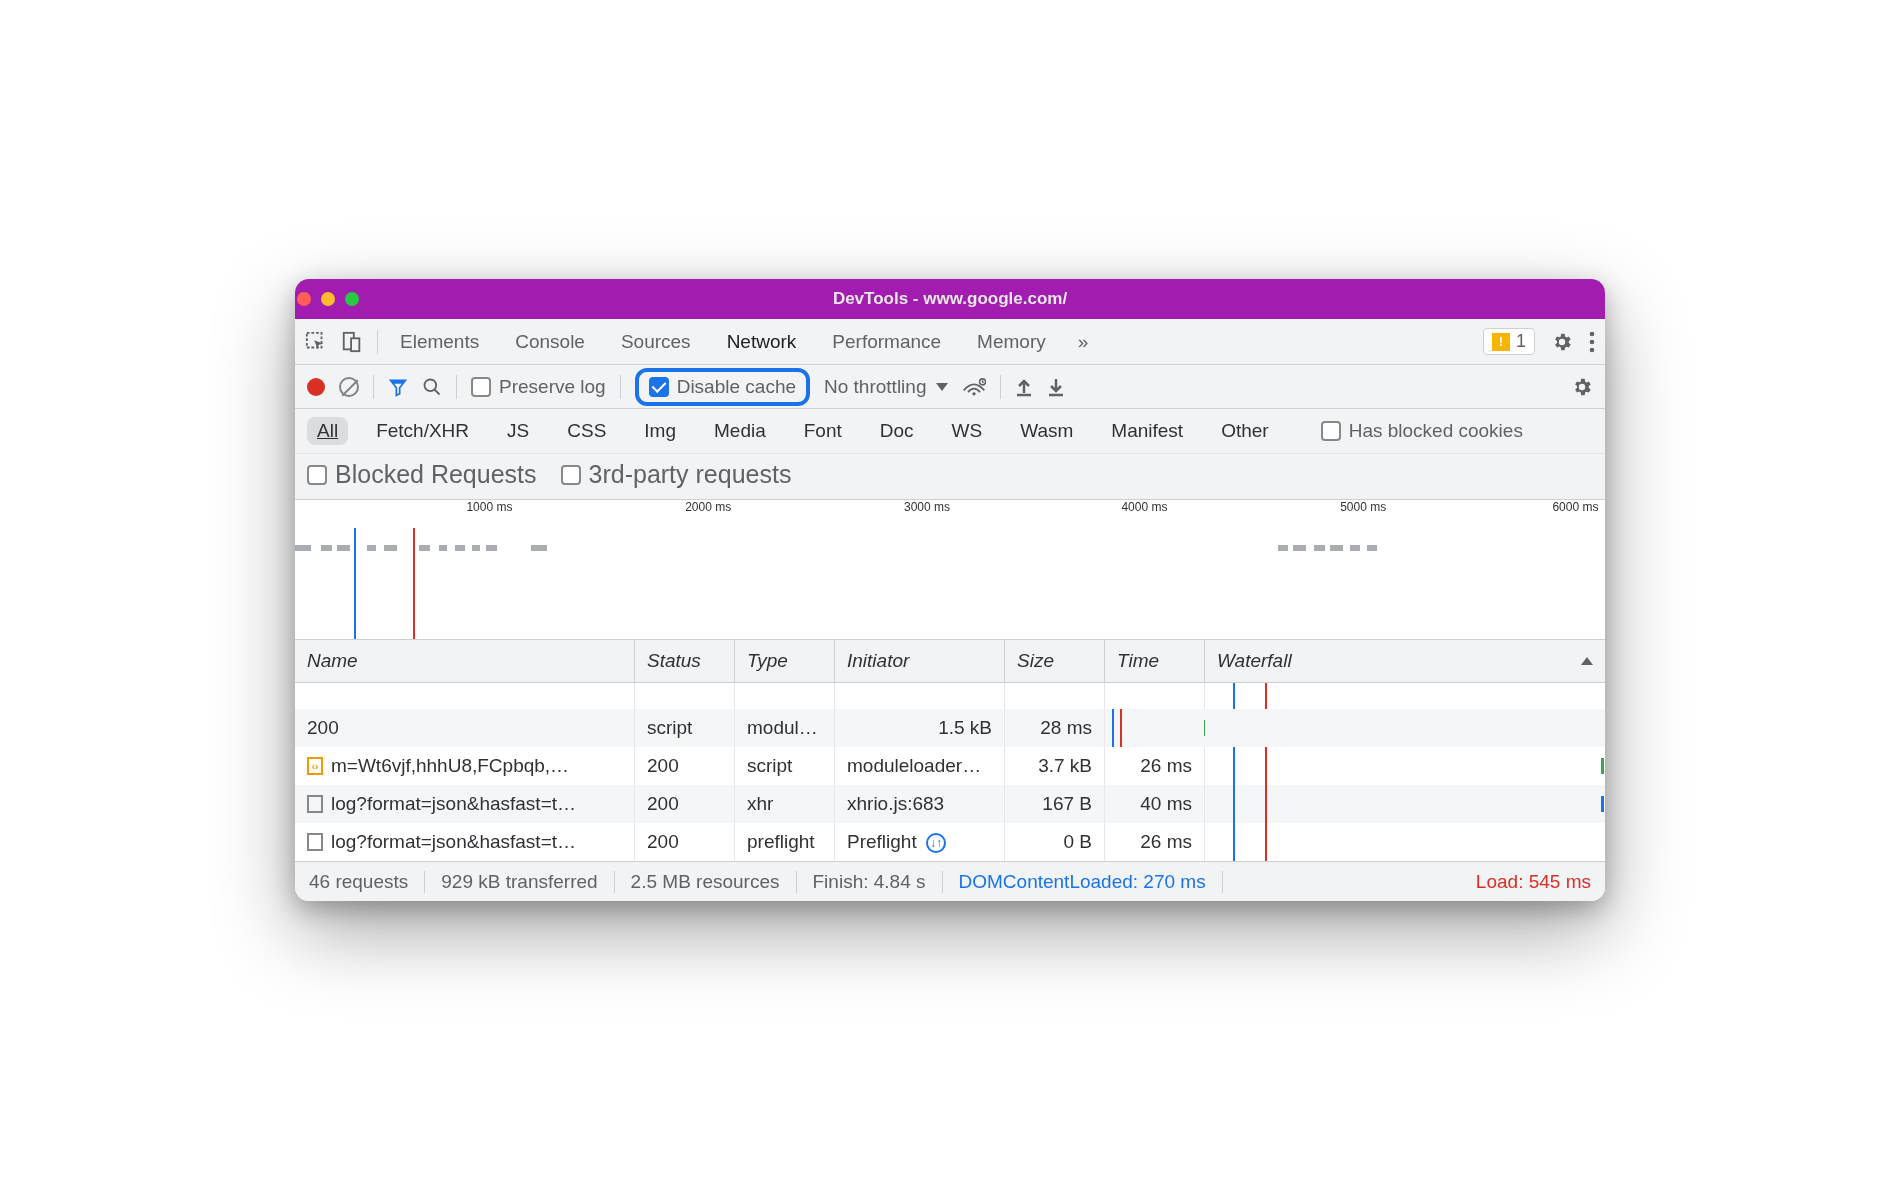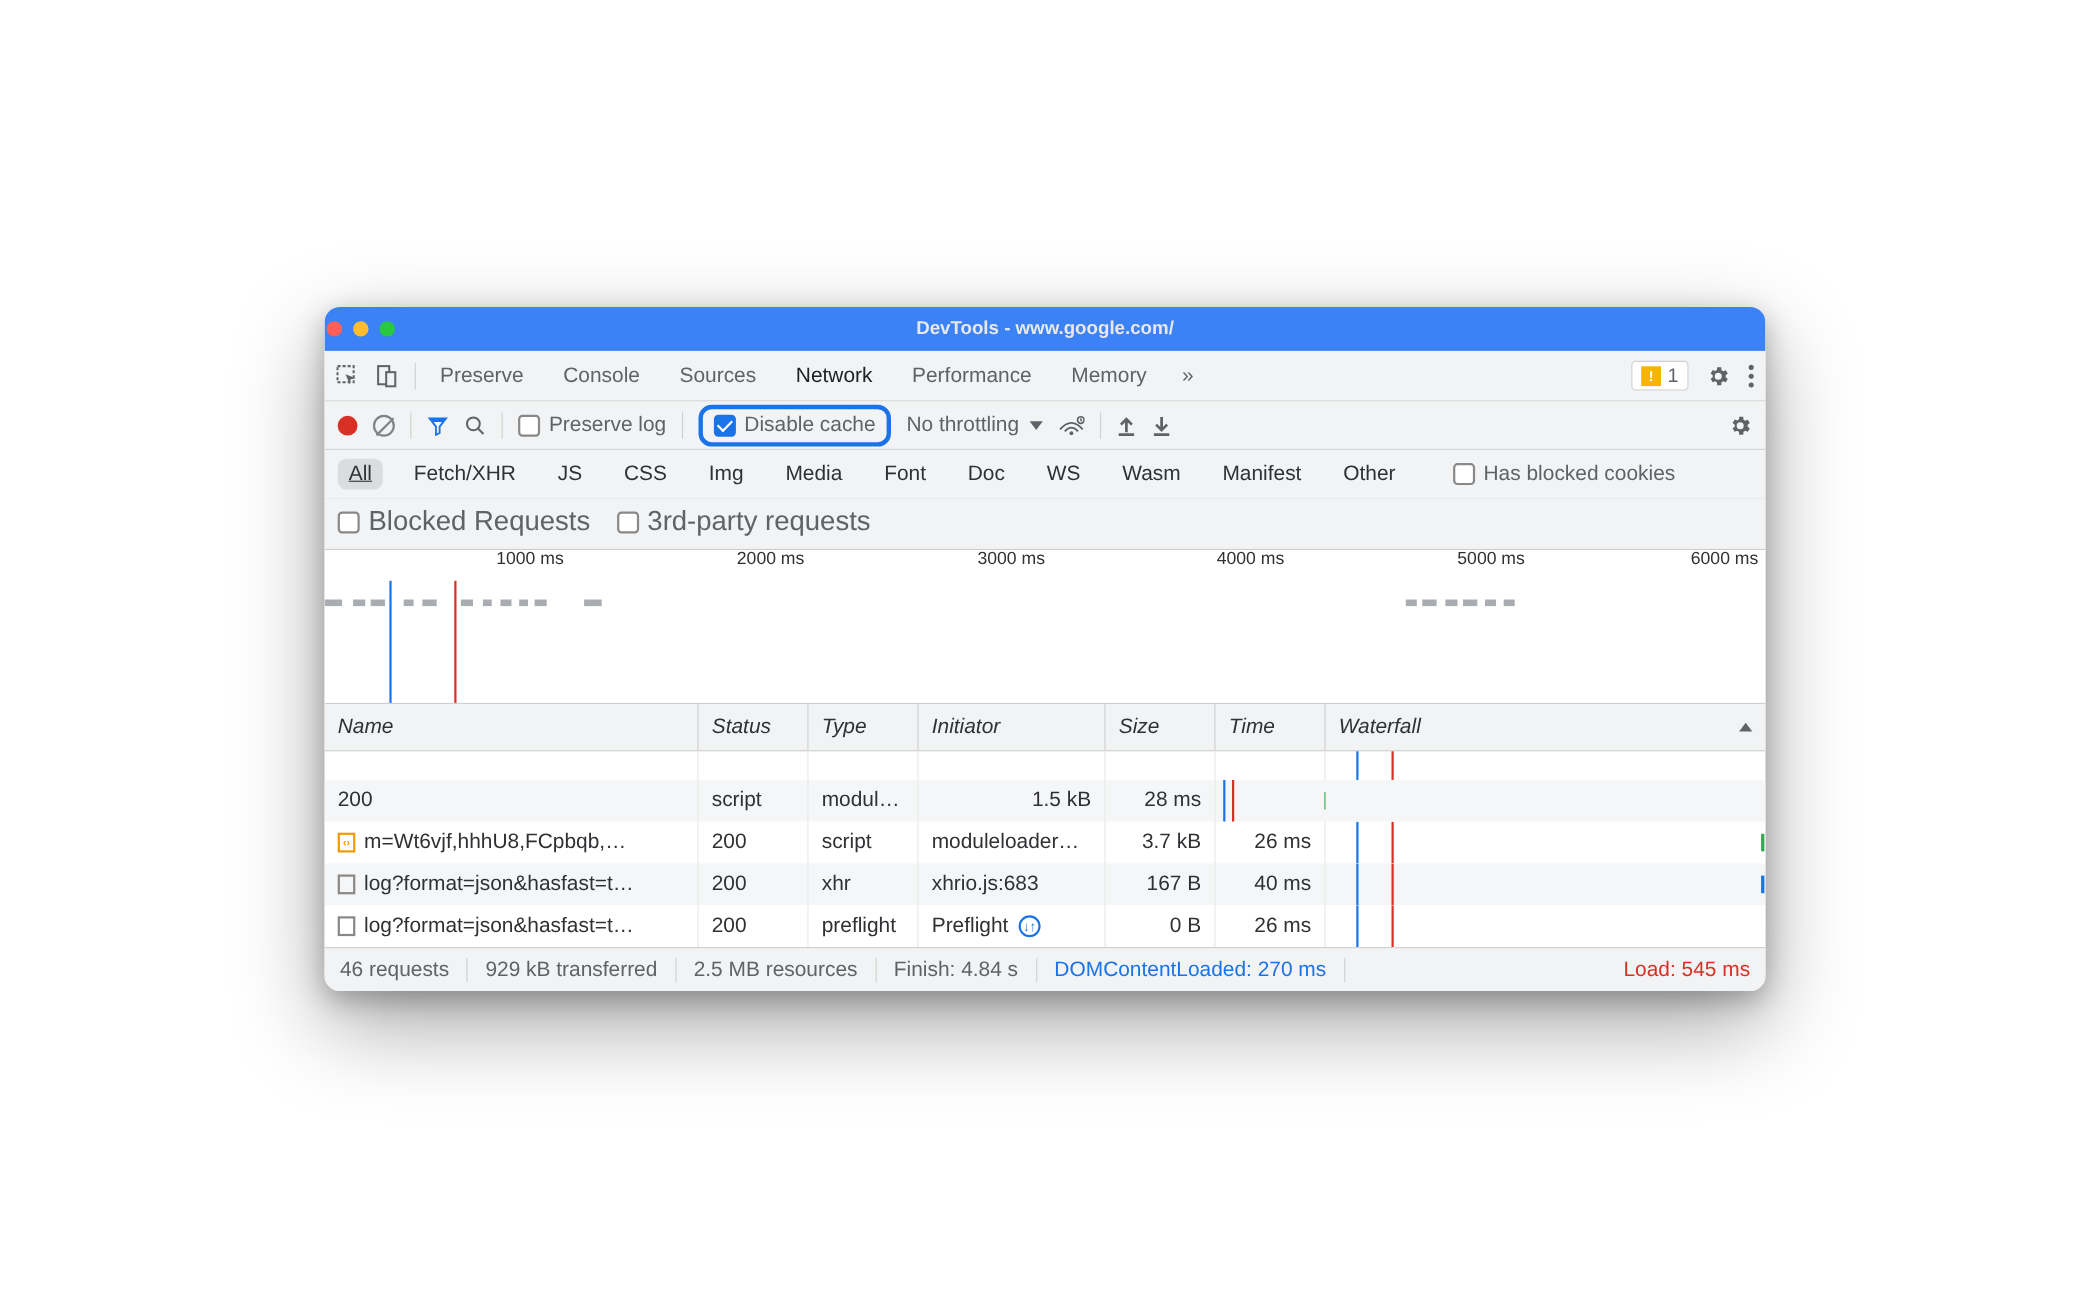--- a/index.html
+++ b/index.html
@@ -13,21 +13,21 @@
 }
 .window {
   width: 1310px;
   border-radius: 14px;
   overflow: hidden;
   box-shadow: 0 30px 80px rgba(0,0,0,0.35), 0 8px 24px rgba(0,0,0,0.25);
   background: #fff;
 }
 .titlebar {
   height: 40px;
-  background: #3b82f6;
+  background: #a21caf;
   display: flex;
   align-items: center;
   padding: 0 2px;
   position: relative;
 }
 .traffic { display: flex; gap: 10px; }
 .dot { width: 14px; height: 14px; border-radius: 50%; }
 .dot.red { background: #ff5f57; }
 .dot.yellow { background: #febc2e; }
 .dot.green { background: #28c840; }
@@ -118,21 +118,21 @@
 
 .filter-extra {
   display: flex; align-items: center; gap: 24px; padding: 6px 12px 10px;
   border-bottom: 1px solid #cfcfcf; background: #f1f3f4; color: #5f6368; font-size: 25px;
 }
 
 .timeline {
   height: 140px; border-bottom: 1px solid #cfcfcf; background: #fff; position: relative;
 }
 .timeline .ticks { position: absolute; top: 0; left: 0; right: 0; height: 26px; }
-.timeline .tick { position: absolute; top: 0; font-size: 16px; color: #303134; transform: translateX(-100%); white-space:nowrap;}
+.timeline .tick { position: absolute; top: 0; font-size: 12px; color: #303134; transform: translateX(-100%); white-space:nowrap;}
 .timeline .band { position: absolute; top: 44px; left: 0; right: 0; height: 8px; }
 .timeline .seg { position: absolute; height: 6px; background: #a9adb1; top:1px;}
 .timeline .vline { position: absolute; top: 28px; bottom: 0; width: 2px; }
 .vblue { background: #1a73e8; }
 .vred { background: #d93025; }
 
 .grid-header {
   display: grid;
   grid-template-columns: 340px 100px 100px 170px 100px 100px 1fr;
   background: #f1f3f4;
@@ -205,21 +205,21 @@
           <rect x="2" y="2" width="16" height="16" fill="none" stroke="#5f6368" stroke-width="2" stroke-dasharray="3 2"></rect>
           <path d="M10 10 L20 14 L15 15 L14 20 Z" fill="#5f6368"></path>
         </svg>
       <svg width="22" height="22" viewBox="0 0 24 24">
           <rect x="3" y="2" width="11" height="18" fill="none" stroke="#5f6368" stroke-width="2"></rect>
           <rect x="11" y="8" width="9" height="14" fill="#f1f3f4" stroke="#5f6368" stroke-width="2"></rect>
         </svg>
       <div class="sep" style="width:1px;height:24px;background:#cfcfcf;"></div>
     </div>
     <div class="tabs">
-      <span class="tab">Preserve</span>
+      <span class="tab">Elements</span>
       <span class="tab">Console</span>
       <span class="tab">Sources</span>
       <span class="tab active">Network</span>
       <span class="tab">Performance</span>
       <span class="tab">Memory</span>
       <span class="chevrons">»</span>
     </div>
     <div class="right">
       <div class="issues-badge">
         <div class="issue-flag"></div>

